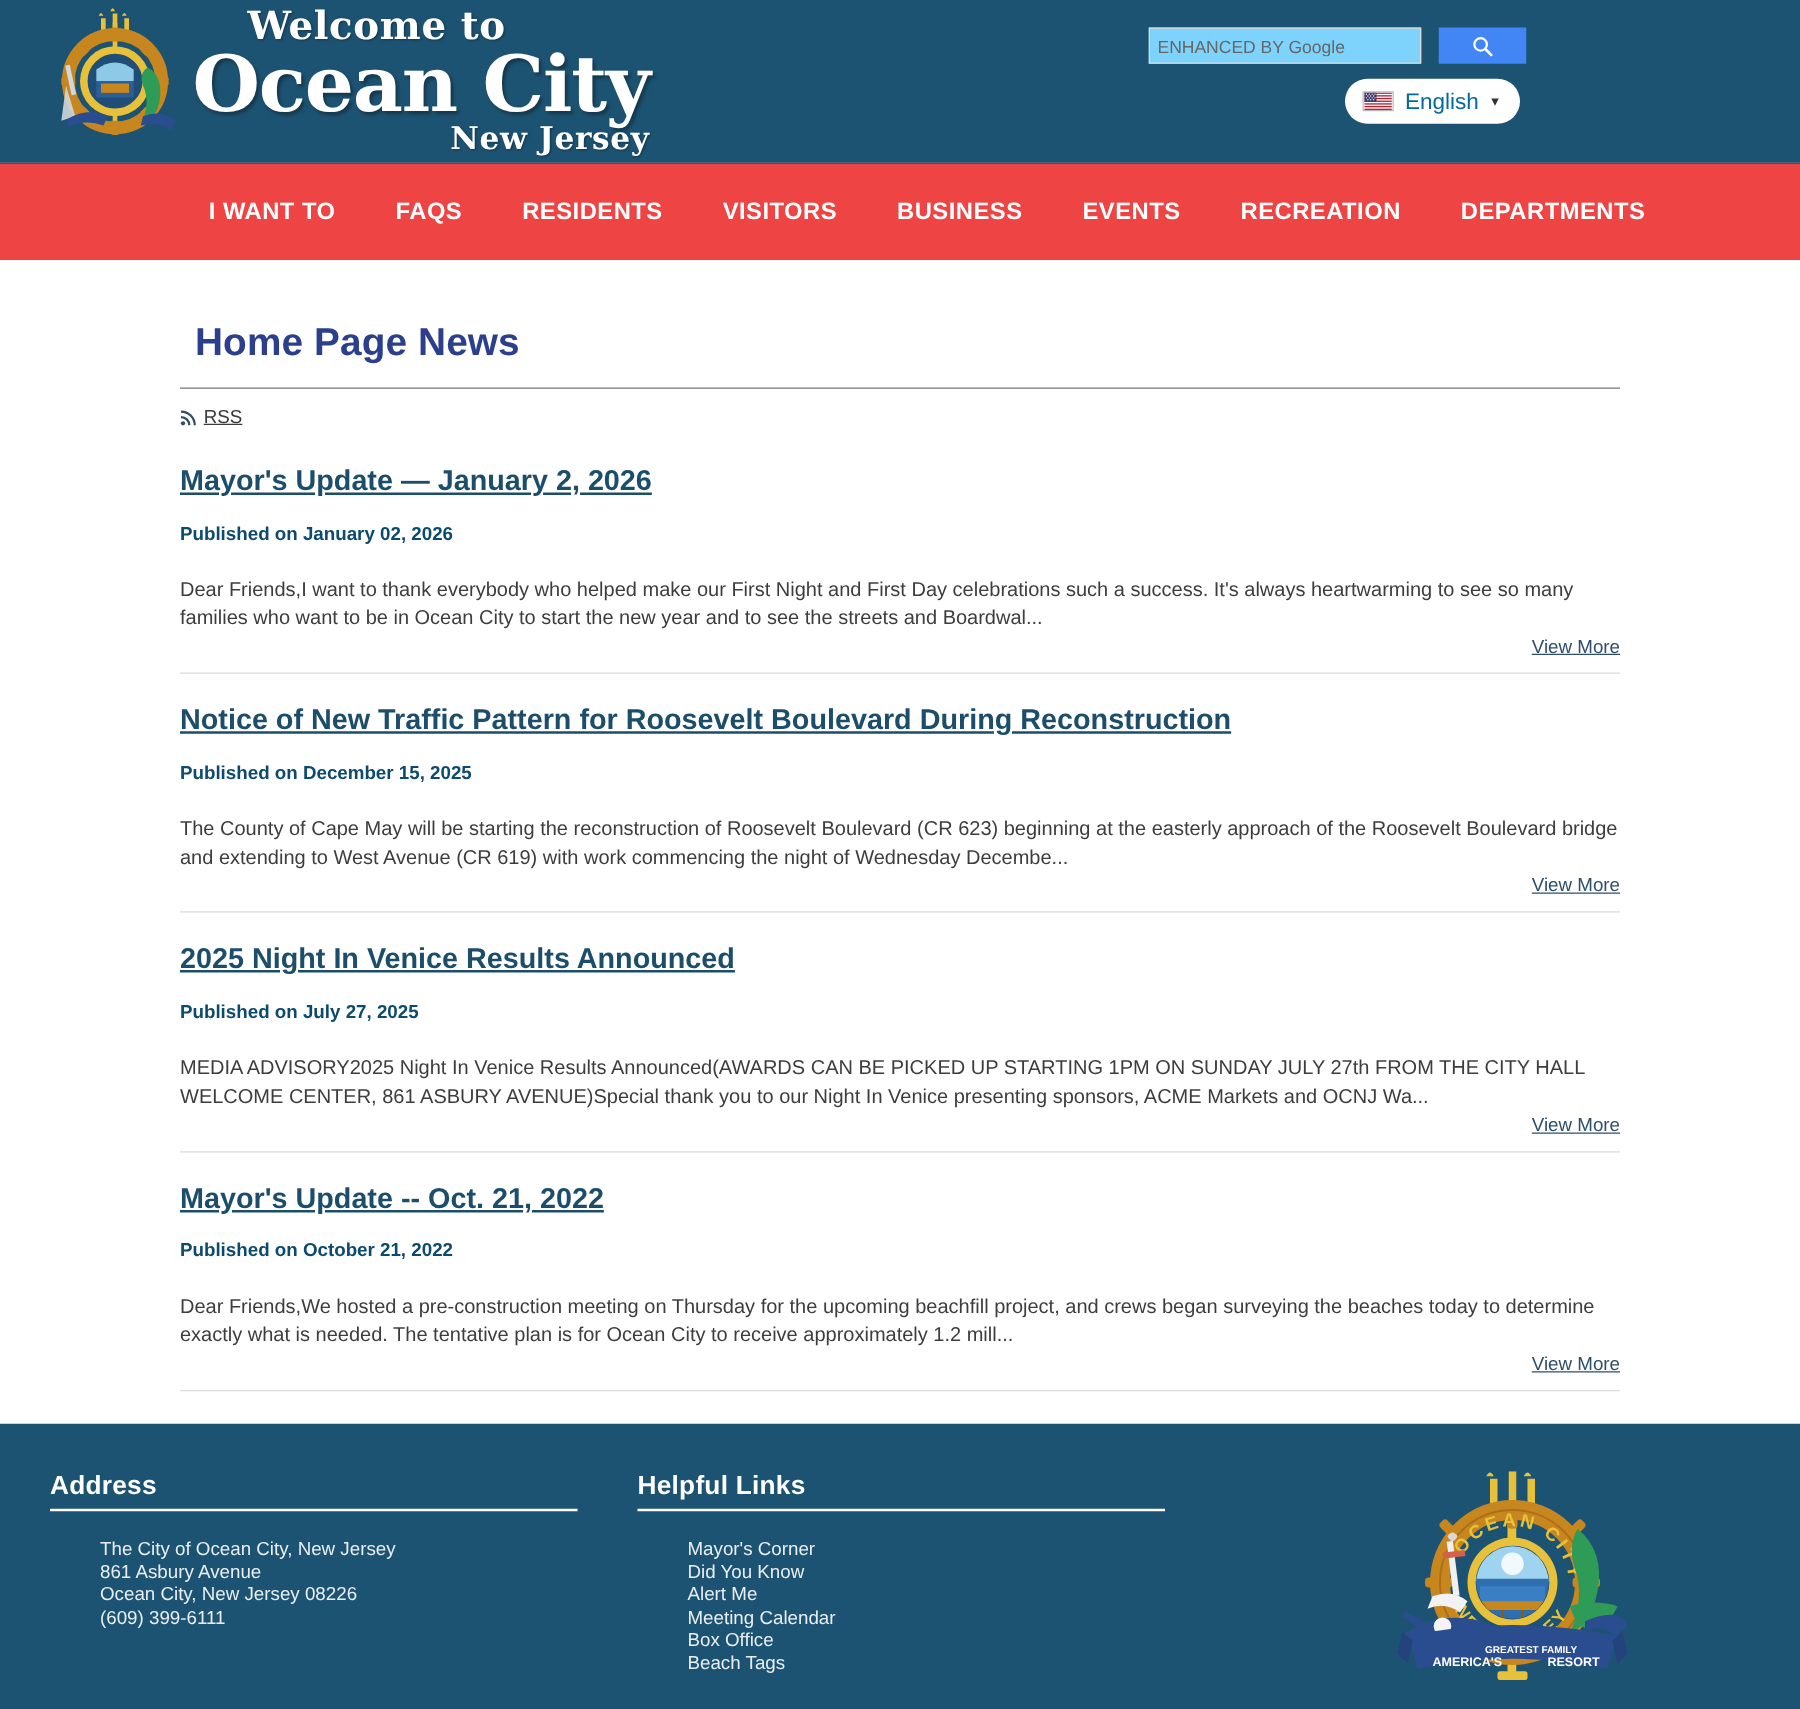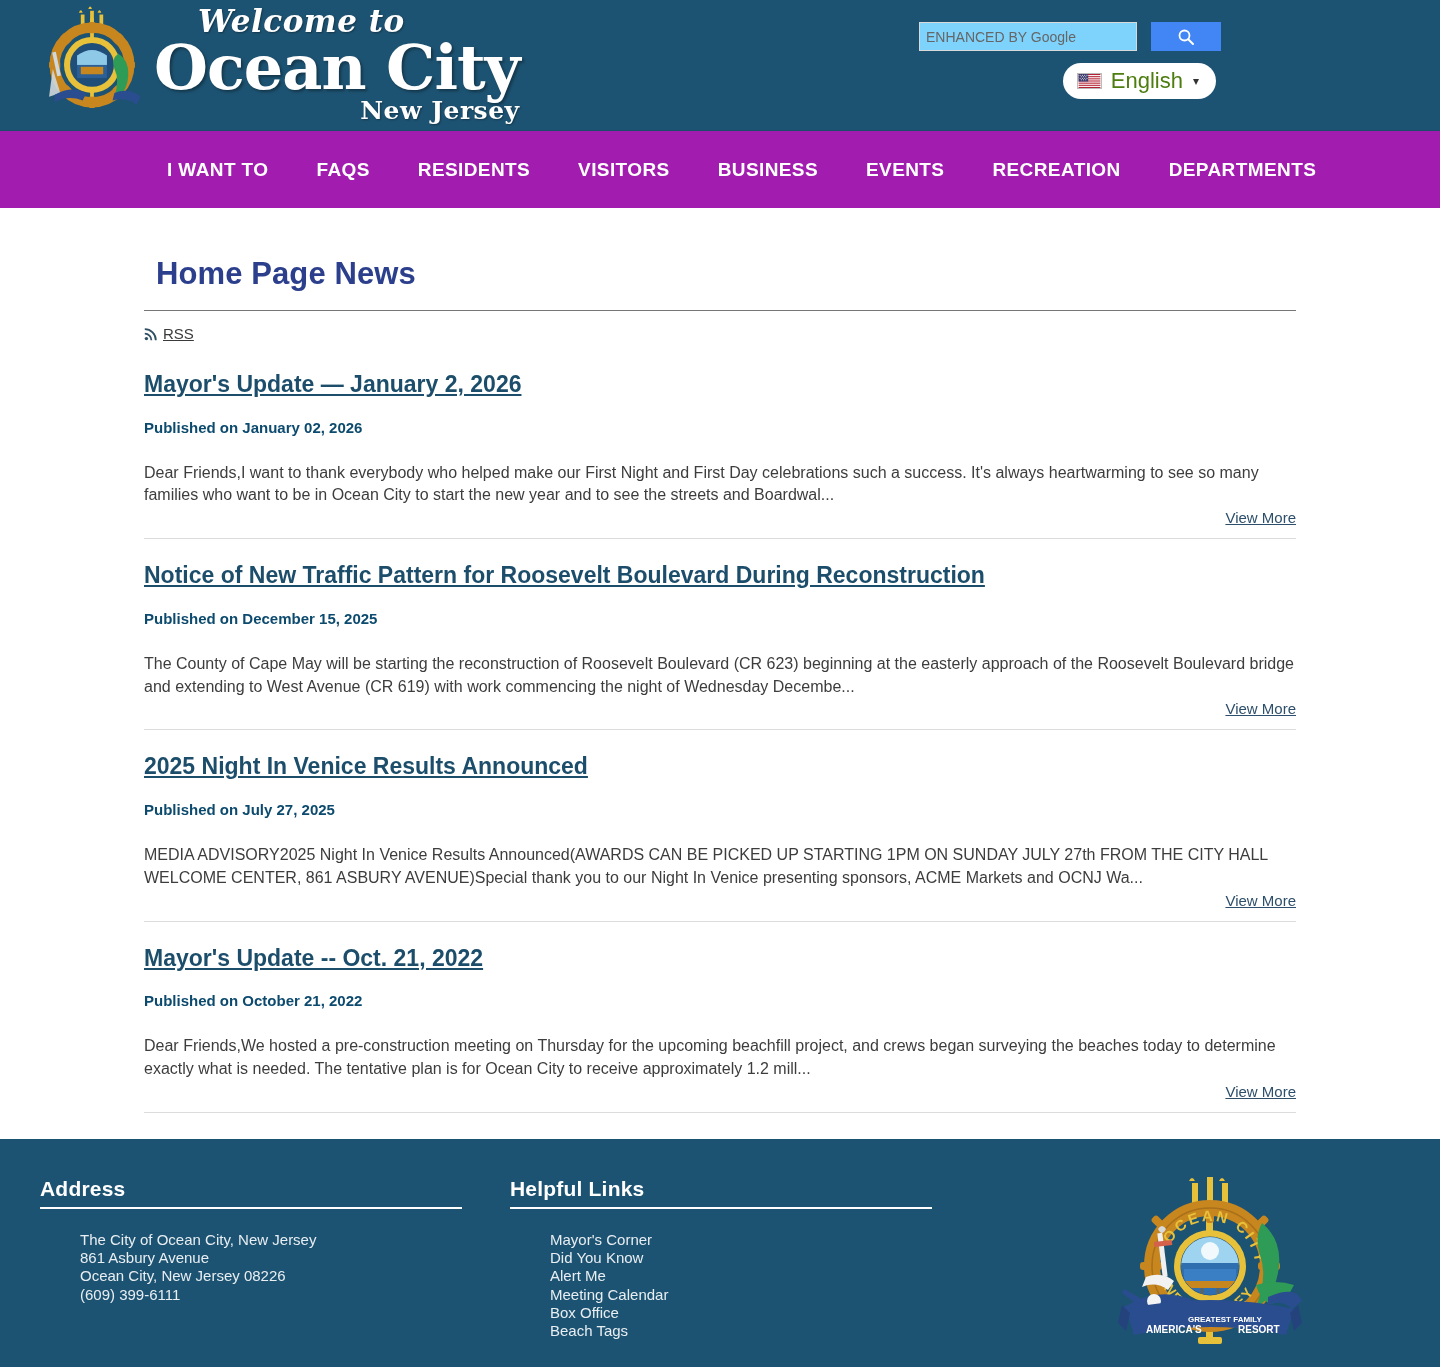--- a/index.html
+++ b/index.html
@@ -27,21 +27,20 @@
     align-items: center;
     gap: 6px;
   }
   .brand-seal { width: 112px; height: 118px; }
   .brand-words {
     position: relative;
     padding-top: 2px;
   }
   .welcome-to {
     font-family: "DejaVu Serif", serif;
-    font-style: italic;
     font-weight: bold;
     font-size: 31px;
     color: #ffffff;
     letter-spacing: .5px;
     margin-left: 44px;
     line-height: 1;
     text-shadow: 1px 1px 2px rgba(0,0,0,.35);
   }
   .ocean-city {
     font-family: "DejaVu Serif", serif;
@@ -103,31 +102,31 @@
     height: 36px;
     padding: 0 17px 0 14px;
     cursor: pointer;
   }
   .flag {
     width: 25px; height: 16px;
     display: block;
     border: 1px solid #bbb;
   }
   .lang-label {
-    font-size: 22px;
-    color: #4d7c0f;
+    font-size: 18px;
+    color: #0369a1;
     font-family: "Liberation Sans", sans-serif;
   }
   .chev { font-size: 12px; color: #333; margin-left: 1px; }
 
   
   .main-nav {
     width: 1440px;
     height: 78px;
-    background: #a21caf;
+    background: #ef4444;
     display: flex;
     align-items: center;
     padding-left: 167px;
     gap: 0;
     border-top: 1px solid #1b4c69;
   }
   .nav-item {
     color: #ffffff;
     font-size: 19px;
     font-weight: bold;

